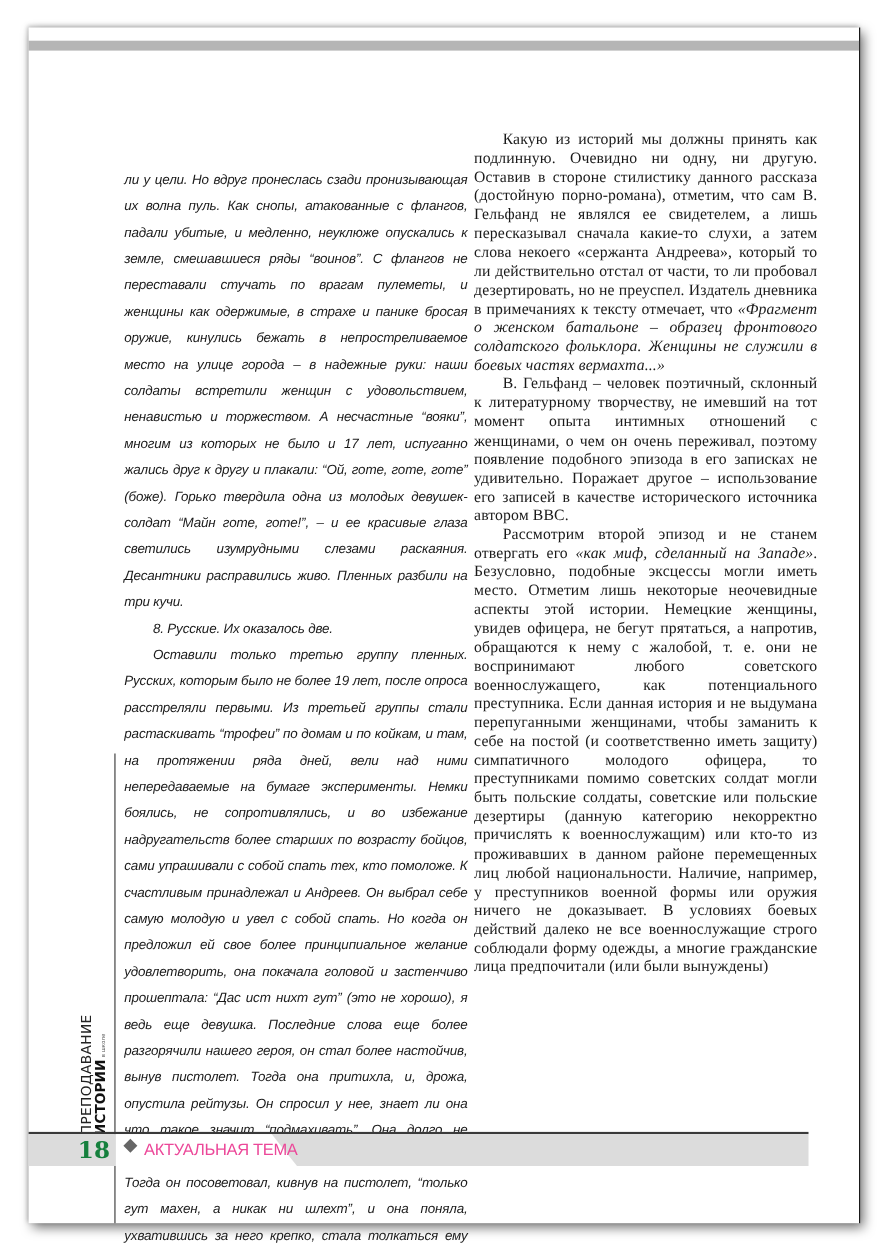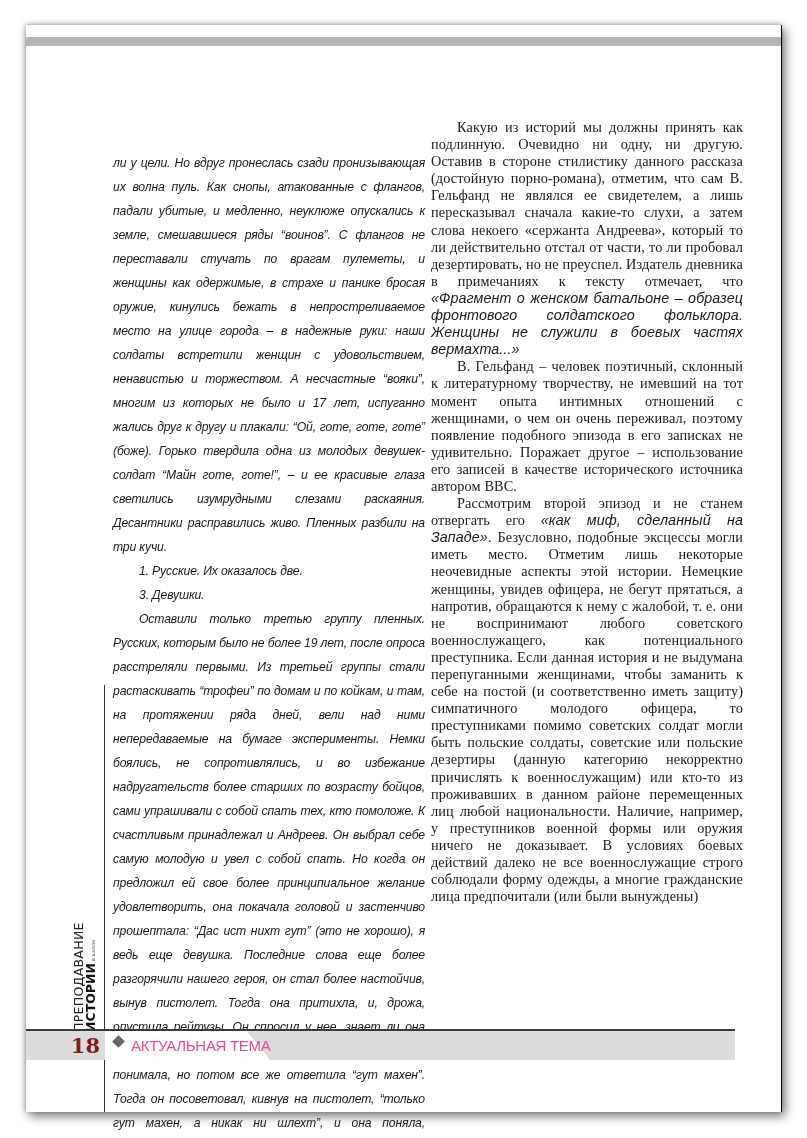--- a/index.html
+++ b/index.html
@@ -29,21 +29,21 @@
     margin-top:32px;
   }
   .col-right {
     left:405px;
     font-family:"Liberation Serif", serif; font-size:14.3px; line-height:17.1px;
     letter-spacing:0.1px;
   }
   .col p { margin:0; }
   .indent { text-indent:26px; }
   .it { font-style:italic; }
-  .right-it { font-family:Liberation Sans, sans-serif; font-style:italic; }
+  .right-it { font-family:Liberation Serif, serif; font-style:italic; }
   .vert-strip {
     position:absolute; left:44px; top:870px; width:30px; height:160px;
   }
   .vert-inner {
     position:absolute; left:0; top:0; width:160px; height:30px;
     transform-origin:0 0; transform: translate(0,160px) rotate(-90deg);
     display:flex; align-items:center;
   }
   .vert-num {
     background:#111; color:#fff; font-family:"DejaVu Sans", sans-serif; font-weight:bold;
@@ -61,40 +61,39 @@
   }
   .footer-band {
     position:absolute; left:0; top:1006px; width:709px; height:29px; background:#dcdcdc;
   }
   .footer-tab {
     position:absolute; left:79px; top:1006px; width:165px; height:29px; background:#ffffff;
     clip-path: polygon(0 0, 86% 0, 100% 100%, 0 100%);
   }
   .page-num {
     position:absolute; left:30px; top:1008px; width:44px; text-align:right;
-    font-family:"DejaVu Serif", serif; font-weight:bold; font-size:21px; color:#7f1d1d;
+    font-family:"DejaVu Serif", serif; font-weight:bold; font-size:21px; color:#15803d;
   }
   .section {
     position:absolute; left:84px; top:1012px; display:flex; align-items:flex-start;
     font-family:"Liberation Sans", sans-serif; font-size:15px; color:#ec4899; letter-spacing:-0.3px;
   }
   .diamond {
     width:9px; height:9px; background:#666; transform:rotate(45deg); margin:0 8px 0 4px;
   }
 </style>
 </head>
 <body>
 
 <div class="page">
   <div class="top-bar"></div>
 
   <div class="col col-left">
     <p>ли у цели. Но вдруг пронеслась сзади пронизывающая их волна пуль. Как снопы, атакованные с флангов, падали убитые, и медленно, неуклюже опускались к земле, смешавшиеся ряды “воинов”. С флангов не переставали стучать по врагам пулеметы, и женщины как одержимые, в страхе и панике бросая оружие, кинулись бежать в непростреливаемое место на улице города – в надежные руки: наши солдаты встретили женщин с удовольствием, ненавистью и торжеством. А несчастные “вояки”, многим из которых не было и 17 лет, испуганно жались друг к другу и плакали: “Ой, готе, готе, готе” (боже). Горько твердила одна из молодых девушек-солдат “Майн готе, готе!”, – и ее красивые глаза светились изумрудными слезами раскаяния. Десантники расправились живо. Пленных разбили на три кучи.</p>
-    <p class="indent">1. Русские. Их оказалось две.</p>
-    <p class="indent">3. Девушки.</p>
+    <p class="indent">8. Русские. Их оказалось две.</p>
     <p class="indent">Оставили только третью группу пленных. Русских, которым было не более 19 лет, после опроса расстреляли первыми. Из третьей группы стали растаскивать “трофеи” по домам и по койкам, и там, на протяжении ряда дней, вели над ними непередаваемые на бумаге эксперименты. Немки боялись, не сопротивлялись, и во избежание надругательств более старших по возрасту бойцов, сами упрашивали с собой спать тех, кто помоложе. К счастливым принадлежал и Андреев. Он выбрал себе самую молодую и увел с собой спать. Но когда он предложил ей свое более принципиальное желание удовлетворить, она покачала головой и застенчиво прошептала: “Дас ист нихт гут” (это не хорошо), я ведь еще девушка. Последние слова еще более разгорячили нашего героя, он стал более настойчив, вынув пистолет. Тогда она притихла, и, дрожа, опустила рейтузы. Он спросил у нее, знает ли она что такое значит “подмахивать”. Она долго не понимала, но потом все же ответила “гут махен”. Тогда он посоветовал, кивнув на пистолет, “только гут махен, а никак ни шлехт”, и она поняла, ухватившись за него крепко, стала толкаться ему навстречу. Он почувствовал, что что-то лопнуло, девушка вскрикнула и застонала, однако вскоре сумела</p>
   </div>
 
   <div class="col col-right">
     <p class="indent"><span>Какую из историй мы должны принять как подлинную. Очевидно ни одну, ни другую. Оставив в стороне стилистику данного рассказа (достойную порно-романа), отметим, что сам В. Гельфанд не являлся ее свидетелем, а лишь пересказывал сначала какие-то слухи, а затем слова некоего «сержанта Андреева», который то ли действительно отстал от части, то ли пробовал дезертировать, но не преуспел. Издатель дневника в примечаниях к тексту отмечает, что </span><span class="right-it">«Фрагмент о женском батальоне – образец фронтового солдатского фольклора. Женщины не служили в боевых частях вермахта...»</span></p>
     <p class="indent">В. Гельфанд – человек поэтичный, склонный к литературному творчеству, не имевший на тот момент опыта интимных отношений с женщинами, о чем он очень переживал, поэтому появление подобного эпизода в его записках не удивительно. Поражает другое – использование его записей в качестве исторического источника автором ВВС.</p>
     <p class="indent"><span>Рассмотрим второй эпизод и не станем отвергать его </span><span class="right-it">«как миф, сделанный на Западе»</span><span>. Безусловно, подобные эксцессы могли иметь место. Отметим лишь некоторые неочевидные аспекты этой истории. Немецкие женщины, увидев офицера, не бегут прятаться, а напротив, обращаются к нему с жалобой, т. е. они не воспринимают любого советского военнослужащего, как потенциального преступника. Если данная история и не выдумана перепуганными женщинами, чтобы заманить к себе на постой (и соответственно иметь защиту) симпатичного молодого офицера, то преступниками помимо советских солдат могли быть польские солдаты, советские или польские дезертиры (данную категорию некорректно причислять к военнослужащим) или кто-то из проживавших в данном районе перемещенных лиц любой национальности. Наличие, например, у преступников военной формы или оружия ничего не доказывает. В условиях боевых действий далеко не все военнослужащие строго соблюдали форму одежды, а многие гражданские лица предпочитали (или были вынуждены)</span></p>
   </div>
 
   <div class="vline"></div>

